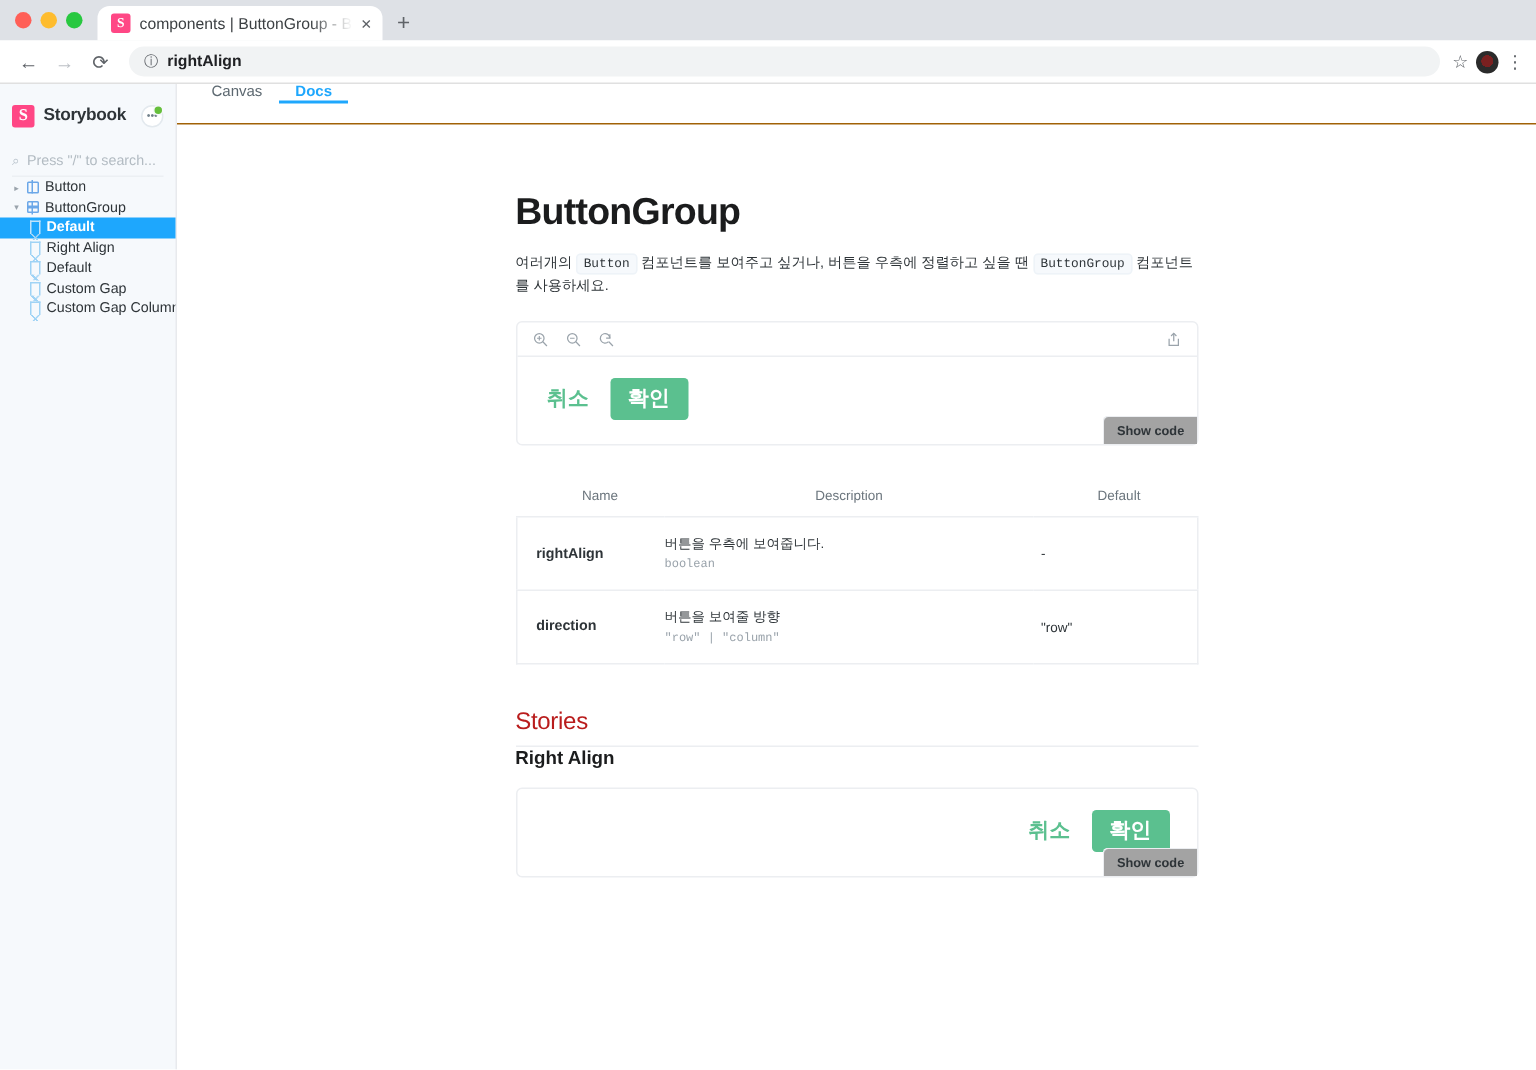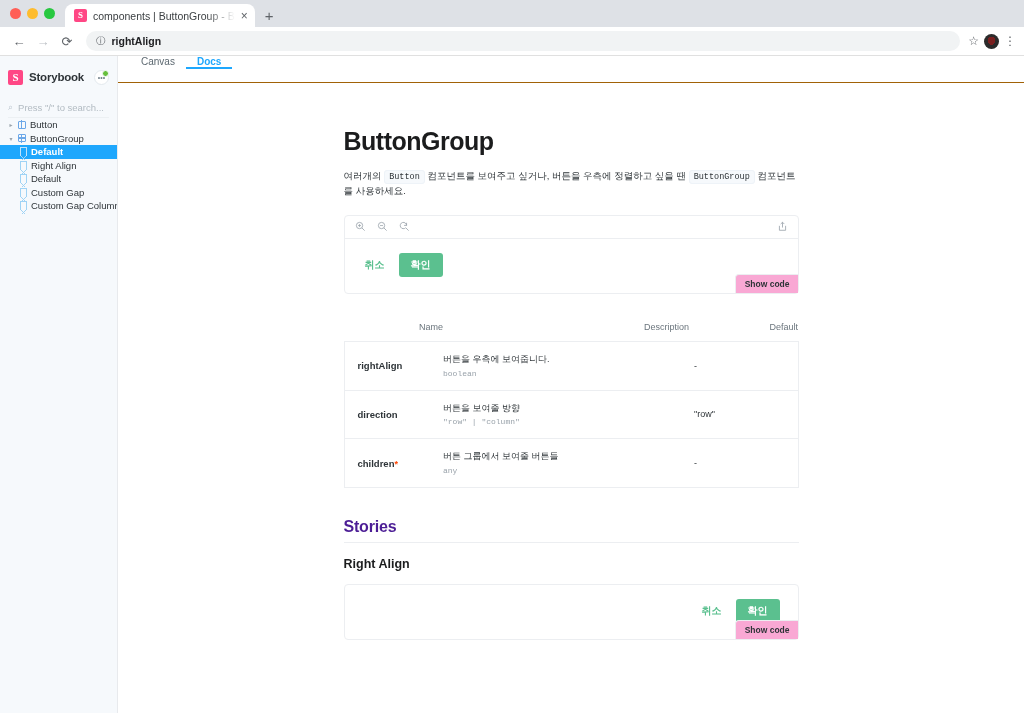--- a/index.html
+++ b/index.html
@@ -171,56 +171,56 @@
     height: 23px; border-bottom: 1px solid #eceef1; display: flex; align-items: center;
     padding: 0 10px; gap: 11px;
   }
   .zi { width: 11px; height: 11px; color: #9aa3ab; cursor: pointer; display: block; }
   .spacer { flex: 1 1 auto; }
   .preview-body { padding: 14px 14px 16px 14px; position: relative; min-height: 40px; }
   .preview-body.right { display: flex; justify-content: flex-end; align-items: center; min-height: 46px; padding-right: 18px;}
 
   .btn-group { display: flex; align-items: center; gap: 8px; }
   .btn {
-    font-size: 10px; font-weight: 700; border-radius: 3px; border: none;
+    font-size: 14px; font-weight: 700; border-radius: 3px; border: none;
     padding: 5px 12px; cursor: pointer; font-family: "Liberation Sans", sans-serif;
   }
   .btn.ghost { background: transparent; color: #5bc08f; padding: 5px 6px; }
   .btn.solid { background: #5bc08f; color: #fff; }
 
   .show-code {
     position: absolute; right: 0; bottom: 0;
-    background: #f9a8d4; border: 1px solid #eceef1; border-right: none; border-bottom: none;
+    background: #a3a3a3; border: 1px solid #eceef1; border-right: none; border-bottom: none;
     border-radius: 4px 0 0 0; font-size: 8.5px; font-weight: 700; color: #2e3438;
     padding: 4px 8px 4px 9px; cursor: pointer;
   }
 
   
   .props { margin-bottom: 30px; }
   table.props-table { width: 100%; border-collapse: collapse; }
   table.props-table th {
-    text-align: right; font-size: 9px; font-weight: 400; color: #6b757d;
+    text-align: center; font-size: 9px; font-weight: 400; color: #6b757d;
     padding: 0 0 9px 0; vertical-align: bottom;
   }
   table.props-table th.c1 { padding-left: 13px; width: 99px; }
   table.props-table th.c2 { width: 246px; }
   table.props-table th.c3 { padding-left: 5px; }
   table.props-table tbody tr { border-top: 1px solid #eceef1; background: #fff; }
   table.props-table tbody tr:first-child td { border-top: none; }
   table.props-table tbody { border: 1px solid #eceef1; }
   table.props-table td { padding: 12px 0; vertical-align: middle; }
   td.c1 { padding-left: 13px !important; font-size: 9.5px; font-weight: 700; color: #2e3438; }
   .req { color: #ff4400; font-size: 9px; }
   .pd-desc { font-size: 9px; color: #2e3438; margin-bottom: 3px; line-height: 1.3; }
   .pd-type { font-family: "Liberation Mono", monospace; font-size: 8px; color: #9aa3ab; }
   td.c3 { padding-left: 5px !important; font-size: 9px; color: #2e3438; }
 
   h2.stories {
-    font-size: 16px; font-weight: 700; color: #4c1d95; letter-spacing: -0.2px;
-    padding-bottom: 6px; border-bottom: 1px solid #eceef1; margin-bottom: 14px;
+    font-size: 16px; font-weight: 400; color: #b91c1c; letter-spacing: -0.2px;
+    padding-bottom: 6px; border-bottom: 1px solid #eceef1; 
   }
   h3.story-name { font-size: 12.5px; font-weight: 700; color: #1b1c1d; margin-bottom: 13px; }
 </style>
 </head>
 <body>
 
 <div class="browser">
 
   <div class="tabstrip">
     <div class="traffic">
@@ -365,28 +365,20 @@
                   <td class="c3">-</td>
                 </tr>
                 <tr>
                   <td class="c1">direction</td>
                   <td class="c2">
                     <div class="pd-desc">버튼을 보여줄 방향</div>
                     <div class="pd-type">"row" | "column"</div>
                   </td>
                   <td class="c3">"row"</td>
                 </tr>
-                <tr>
-                  <td class="c1"><span>children</span><span class="req">*</span></td>
-                  <td class="c2">
-                    <div class="pd-desc">버튼 그룹에서 보여줄 버튼들</div>
-                    <div class="pd-type">any</div>
-                  </td>
-                  <td class="c3">-</td>
-                </tr>
               </tbody>
             </table>
           </div>
 
           <h2 class="stories">Stories</h2>
 
           <h3 class="story-name">Right Align</h3>
           <div class="preview">
             <div class="preview-body right">
               <div class="btn-group">

